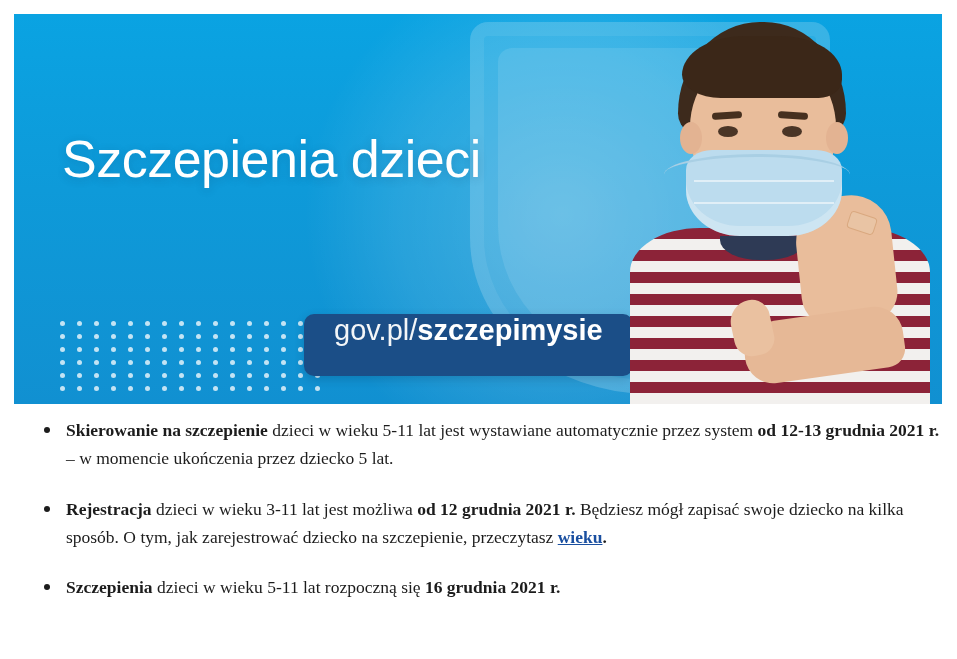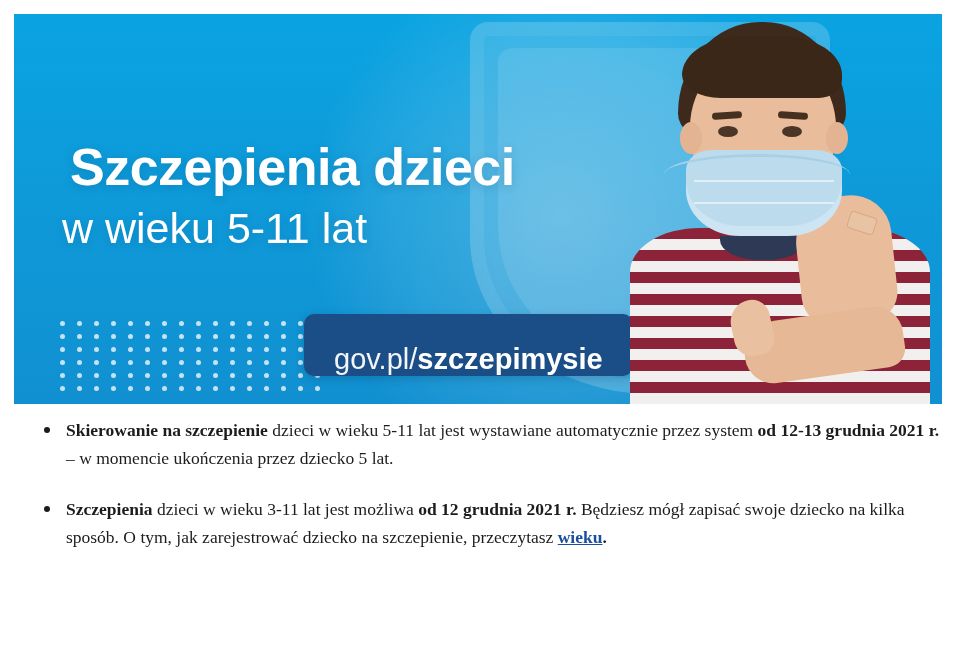--- a/index.html
+++ b/index.html
@@ -65,25 +65,25 @@
 
   
   .banner-head {
     position: absolute;
     left: 48px;
     top: 118px;
     width: 640px;
   }
   .headline-1 {
     font-size: 52px;
-    font-weight: bold;
+    font-weight: normal;
     color: #ffffff;
     letter-spacing: -0.5px;
     line-height: 1.05;
-    margin: 8px;
+    margin: 0;
     text-shadow: 0 2px 10px rgba(0,40,70,0.18);
   }
   .headline-2 {
     font-size: 43px;
     font-weight: normal;
     color: #ffffff;
     line-height: 1.1;
     margin: 10px 0 0 0;
     text-shadow: 0 2px 10px rgba(0,40,70,0.15);
   }
@@ -114,21 +114,21 @@
   
   .url-pill {
     position: absolute;
     left: 290px;
     top: 300px;
     height: 62px;
     padding: 0 30px;
     background: #1b4e87;
     border-radius: 10px;
     display: flex;
-    align-items: flex-end;
+    align-items: flex-start;
     justify-content: center;
     box-shadow: 0 3px 10px rgba(0,30,60,0.20);
   }
   .url-text {
     font-size: 29px;
     color: #ffffff;
     white-space: nowrap;
   }
   .url-text .u-light { font-weight: normal; opacity: 0.95; }
   .url-text .u-bold { font-weight: bold; }
@@ -349,21 +349,20 @@
 
 <div class="page">
 
   <div class="banner">
     <div class="banner-glow"></div>
     <div class="shield"></div>
     <div class="shield-inner"></div>
 
     <div class="banner-head">
       <div class="headline-1">Szczepienia dzieci</div>
-      <div class="headline-2">w wieku 5-11 lat</div>
     </div>
 
     <div class="dots">
       <span class="dots-row">
         <i class="dot"></i><i class="dot"></i><i class="dot"></i><i class="dot"></i><i class="dot"></i><i class="dot"></i><i class="dot"></i><i class="dot"></i><i class="dot"></i><i class="dot"></i><i class="dot"></i><i class="dot"></i><i class="dot"></i><i class="dot"></i><i class="dot"></i><i class="dot"></i>
       </span>
       <span class="dots-row">
         <i class="dot"></i><i class="dot"></i><i class="dot"></i><i class="dot"></i><i class="dot"></i><i class="dot"></i><i class="dot"></i><i class="dot"></i><i class="dot"></i><i class="dot"></i><i class="dot"></i><i class="dot"></i><i class="dot"></i><i class="dot"></i><i class="dot"></i><i class="dot"></i>
       </span>
       <span class="dots-row">
@@ -407,17 +406,18 @@
         <div class="mask-fold-1"></div>
         <div class="mask-fold-2"></div>
       </div>
       <div class="mask-strap"></div>
     </div>
   </div>
 
   <div class="content">
     <ul class="bullets" id="bullet-list">
         <li><span class="b">Skierowanie na szczepienie</span><span> dzieci w wieku 5-11 lat jest wystawiane automatycznie przez system </span><span class="b">od 12-13 grudnia 2021 r.</span><span> – w momencie ukończenia przez dziecko 5 lat.</span></li>
-        <li><span class="b">Szczepienia</span><span> dzieci w wieku 3-11 lat jest możliwa </span><span class="b">od 12 grudnia 2021 r.</span><span> Będziesz mógł zapisać swoje dziecko na kilka sposób. O tym, jak zarejestrować dziecko na szczepienie, przeczytasz </span><a href="#" class="inline-link">wieku</a><span class="b">.</span></li>
+        <li><span class="b">Rejestracja</span><span> dzieci w wieku 3-11 lat jest możliwa </span><span class="b">od 12 grudnia 2021 r.</span><span> Będziesz mógł zapisać swoje dziecko na kilka sposób. O tym, jak zarejestrować dziecko na szczepienie, przeczytasz </span><a href="#" class="inline-link">wieku</a><span class="b">.</span></li>
+        <li><span class="b">Szczepienia</span><span> dzieci w wieku 5-11 lat rozpoczną się </span><span class="b">16 grudnia 2021 r.</span></li>
       </ul>
   </div>
 
 </div>
 
 </body></html>

